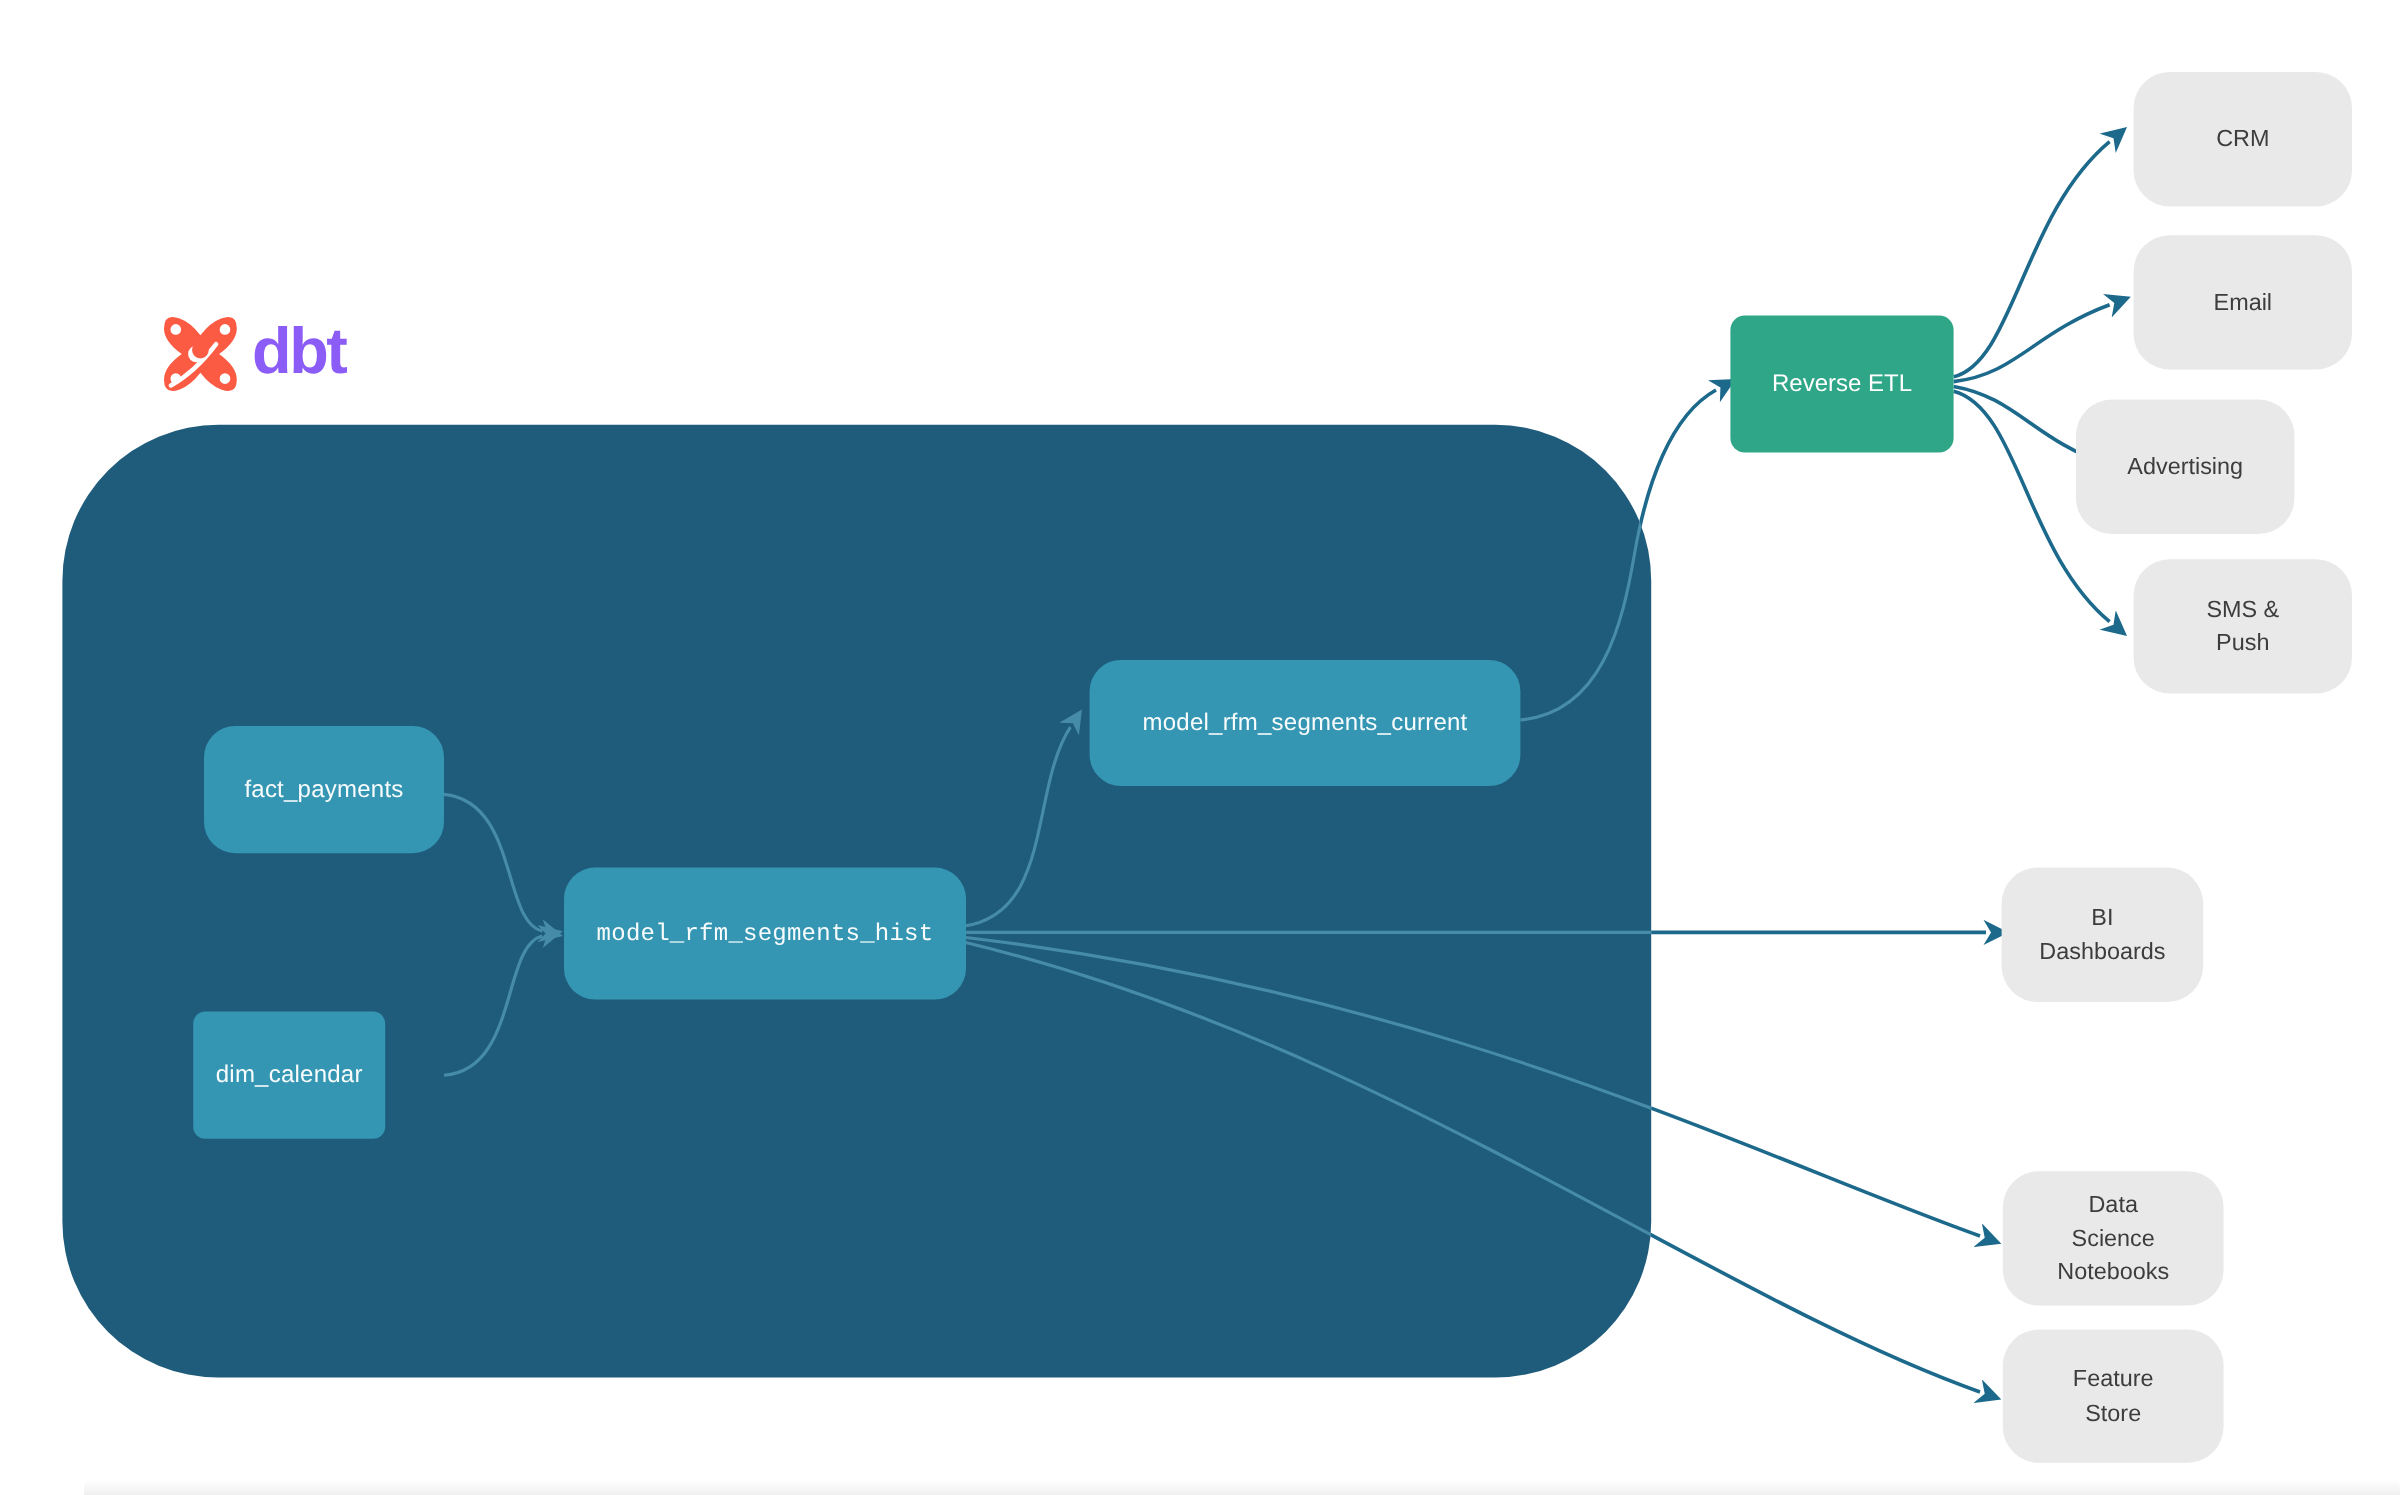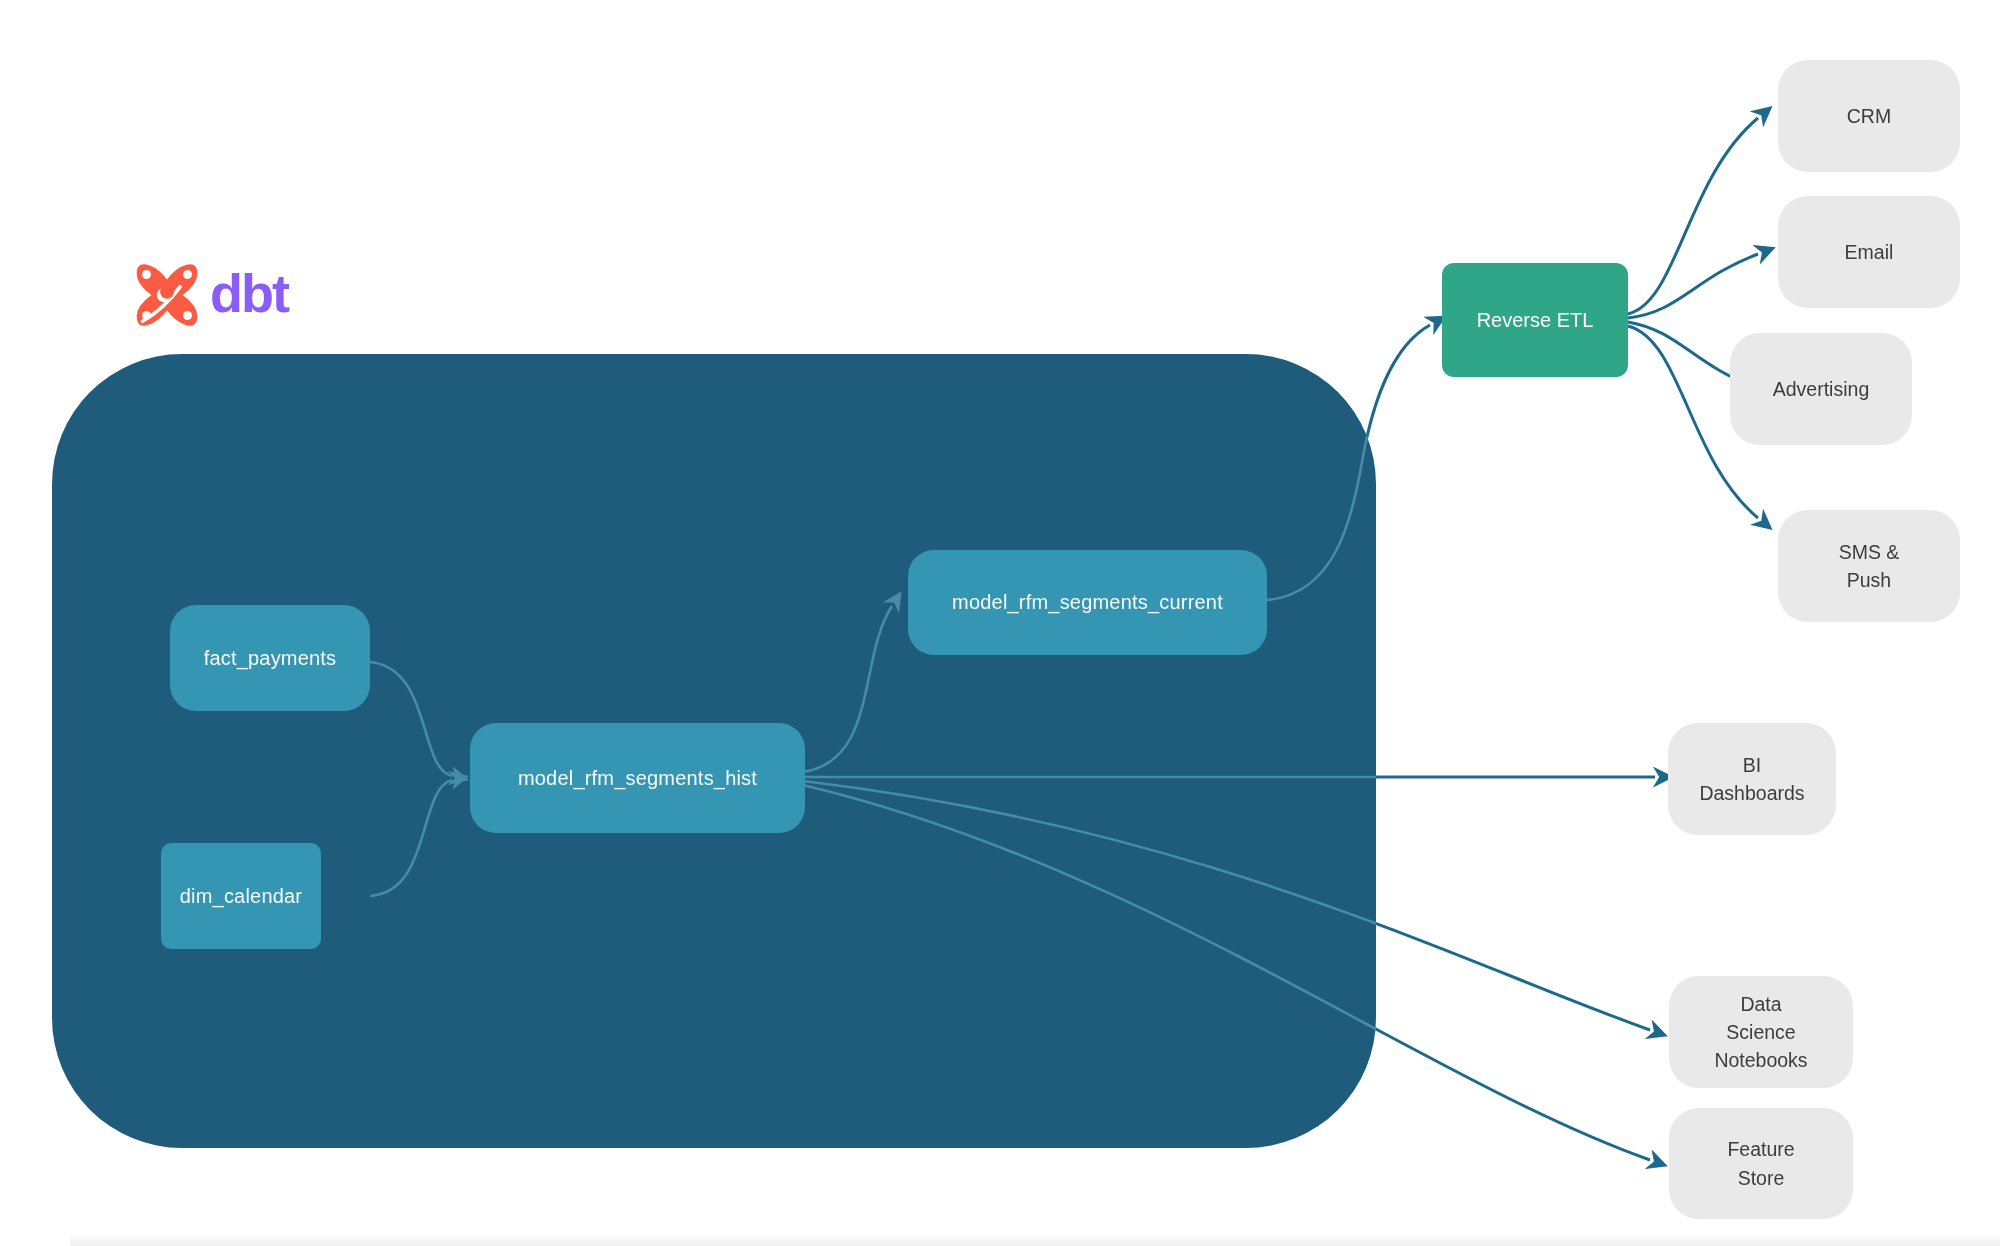--- a/index.html
+++ b/index.html
@@ -99,21 +99,21 @@
   </svg>
 
   <div class="node node-model" style="left:170px;top:605px;width:200px;height:106px;">
     <span>fact_payments</span>
   </div>
 
   <div class="node node-model" style="left:161px;top:843px;width:160px;height:106px;border-radius:10px;">
     <span>dim_calendar</span>
   </div>
 
-  <div class="node node-model" style="left:470px;top:723px;width:335px;height:110px;">
+  <div class="node node-model" style="left:470px;top:723px;width:335px;height:110px;font-family:Liberation Mono, monospace;">
     <span>model_rfm_segments_hist</span>
   </div>
 
   <div class="node node-model" style="left:908px;top:550px;width:359px;height:105px;">
     <span>model_rfm_segments_current</span>
   </div>
 
   <div class="node node-etl" style="left:1442px;top:263px;width:186px;height:114px;">
     <span>Reverse ETL</span>
   </div>
@@ -123,21 +123,21 @@
   </div>
 
   <div class="node node-dest" style="left:1778px;top:196px;width:182px;height:112px;">
     <span>Email</span>
   </div>
 
   <div class="node node-dest" style="left:1730px;top:333px;width:182px;height:112px;">
     <span>Advertising</span>
   </div>
 
-  <div class="node node-dest" style="left:1778px;top:466px;width:182px;height:112px;margin-top:44px;">
+  <div class="node node-dest" style="left:1778px;top:466px;width:182px;height:112px;">
     <span>SMS &amp; Push</span>
   </div>
 
   <div class="node node-dest" style="left:1668px;top:723px;width:168px;height:112px;">
     <span>BI Dashboards</span>
   </div>
 
   <div class="node node-dest" style="left:1669px;top:976px;width:184px;height:112px;">
     <span>Data Science Notebooks</span>
   </div>

